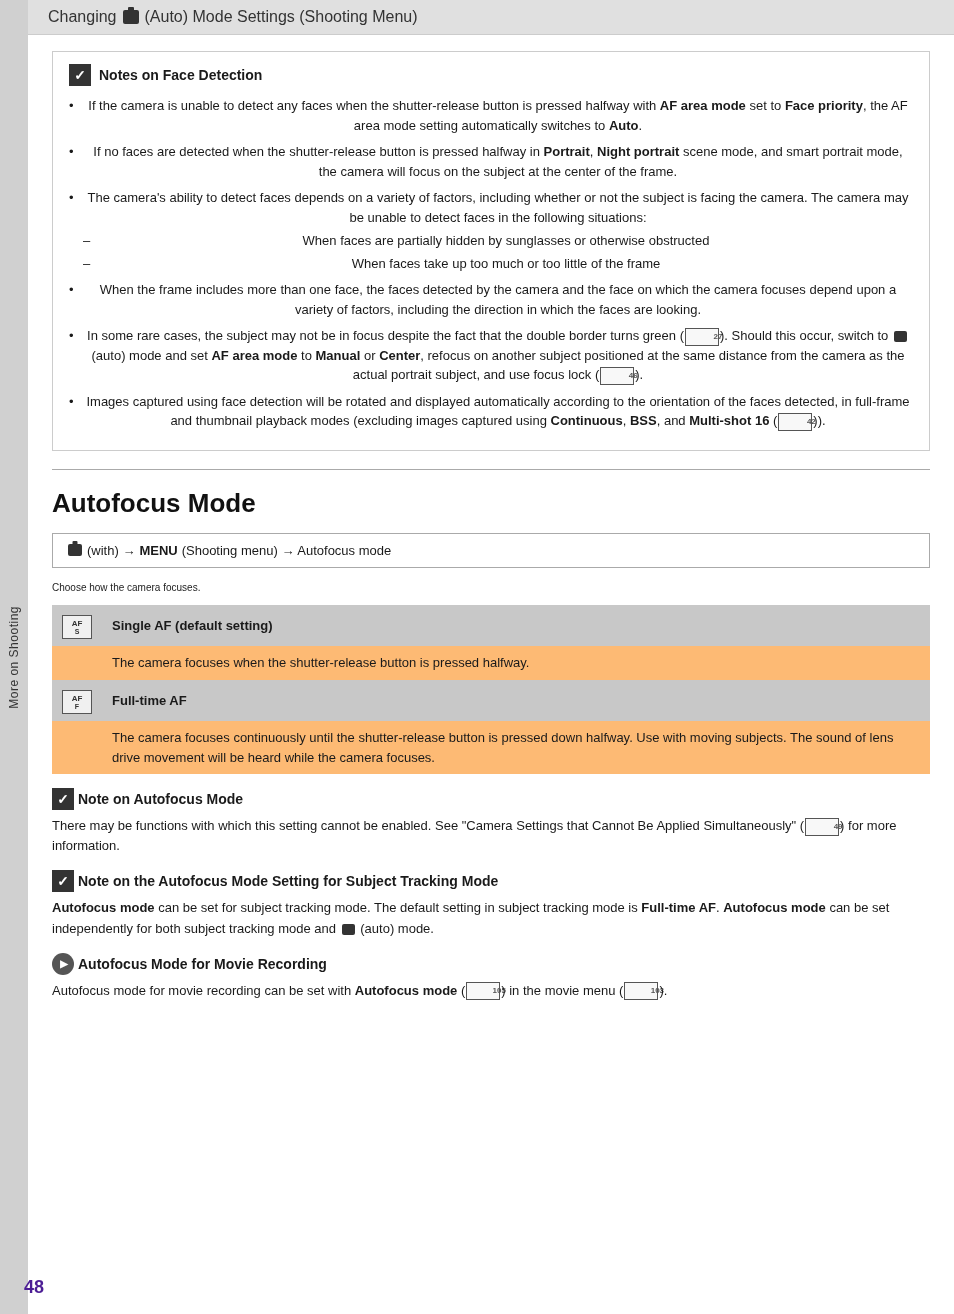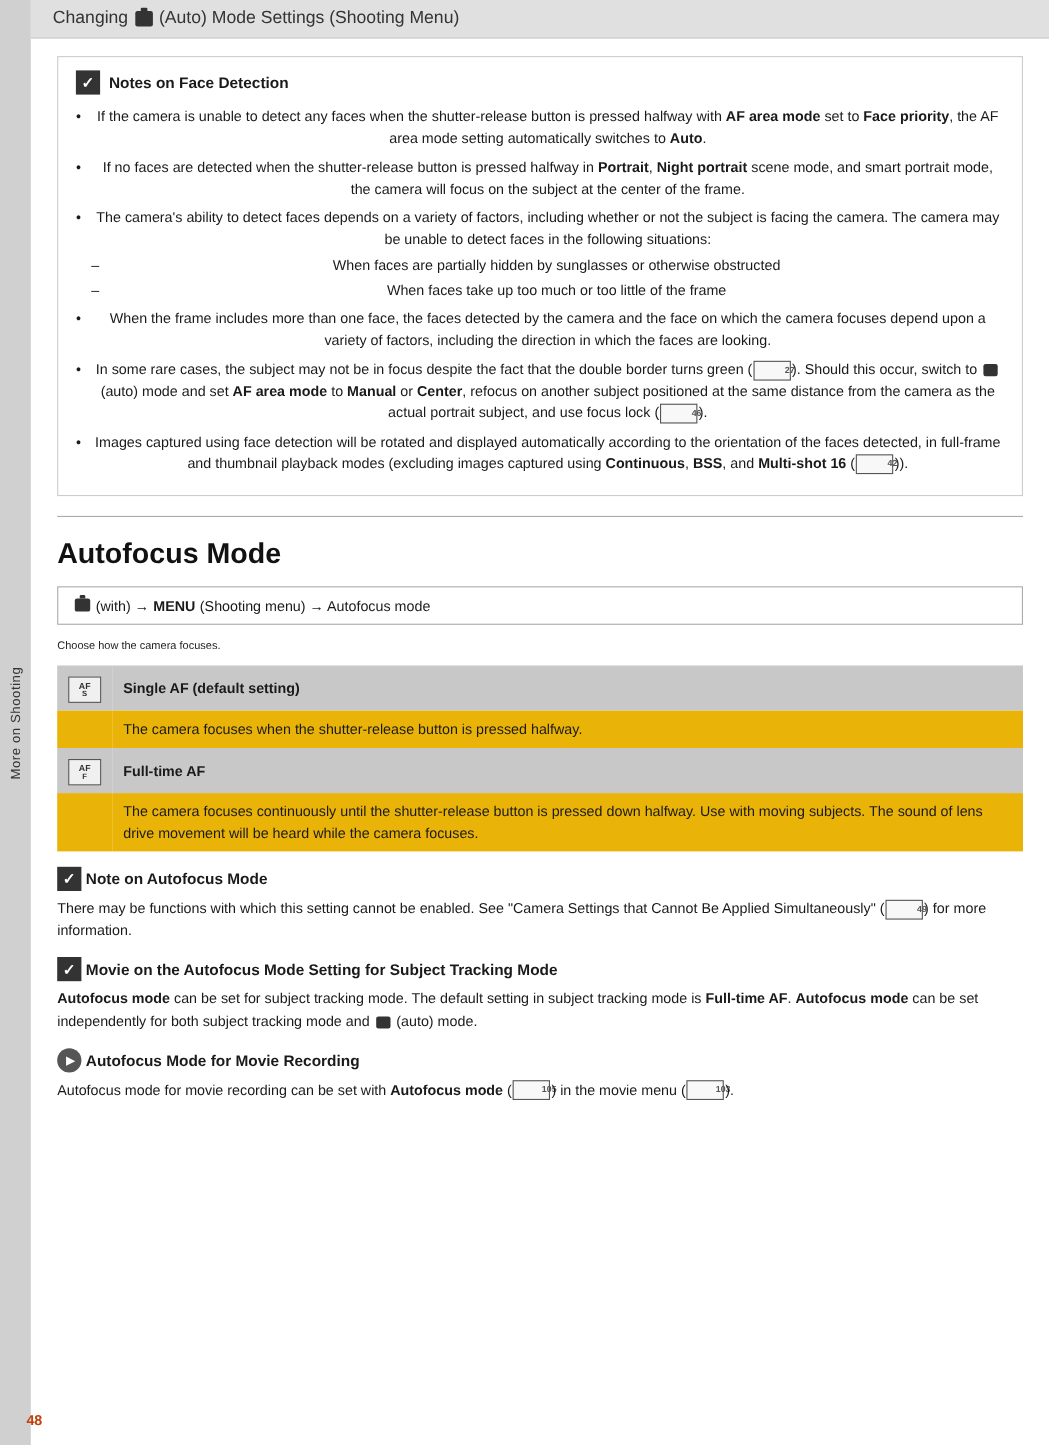--- a/index.html
+++ b/index.html
@@ -221,21 +221,21 @@
       width: 100%;
       border-collapse: collapse;
       margin-bottom: 14px;
     }
 
     .af-table tr.header-row {
       background: #c8c8c8;
     }
 
     .af-table tr.desc-row {
-      background: #eab308;
+      background: #fdba74;
     }
 
     .af-table td {
       padding: 7px 10px;
       vertical-align: middle;
       font-size: 13px;
       line-height: 1.5;
     }
 
     .af-icon-cell {
@@ -305,23 +305,23 @@
       color: white;
       font-size: 10px;
       margin-left: 2px;
     }
 
     
     .page-number {
       position: absolute;
       bottom: 16px;
       left: 24px;
-      font-size: 13px;
-      font-weight: bold;
-      color: #c2410c;
+      font-size: 18px;
+      font-weight: bold;
+      color: #4c1d95;
     }
 
     
     .ref-icon {
       display: inline-flex;
       align-items: center;
       justify-content: center;
       width: 18px;
       height: 18px;
       border: 1px solid #555;
@@ -445,21 +445,21 @@
           <span>Note on Autofocus Mode</span>
         </div>
         <p>
           There may be functions with which this setting cannot be enabled. See "Camera Settings that Cannot Be Applied Simultaneously" (<span class="ref-icon">49</span>) for more information.
         </p>
       </div>
 
       <div class="note-section">
         <div class="note-section-title">
           <span class="check-icon"></span>
-          <span>Movie on the Autofocus Mode Setting for Subject Tracking Mode</span>
+          <span>Note on the Autofocus Mode Setting for Subject Tracking Mode</span>
         </div>
         <p>
           <span class="bold">Autofocus mode</span> can be set for subject tracking mode. The default setting in subject tracking mode is <span class="bold">Full-time AF</span>. <span class="bold">Autofocus mode</span> can be set independently for both subject tracking mode and <span class="camera-icon" style="display:inline-block;width:13px;height:11px;background:#333;border-radius:2px;position:relative;vertical-align:middle;margin:0 2px;"></span> (auto) mode.
         </p>
       </div>
 
       <div class="note-section">
         <div class="note-section-title">
           <span class="movie-icon"></span>
           <span>Autofocus Mode for Movie Recording</span>

